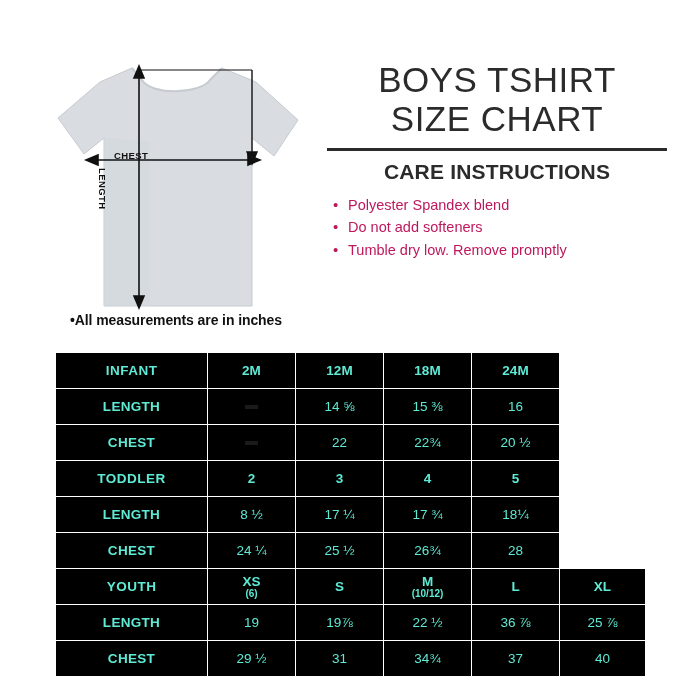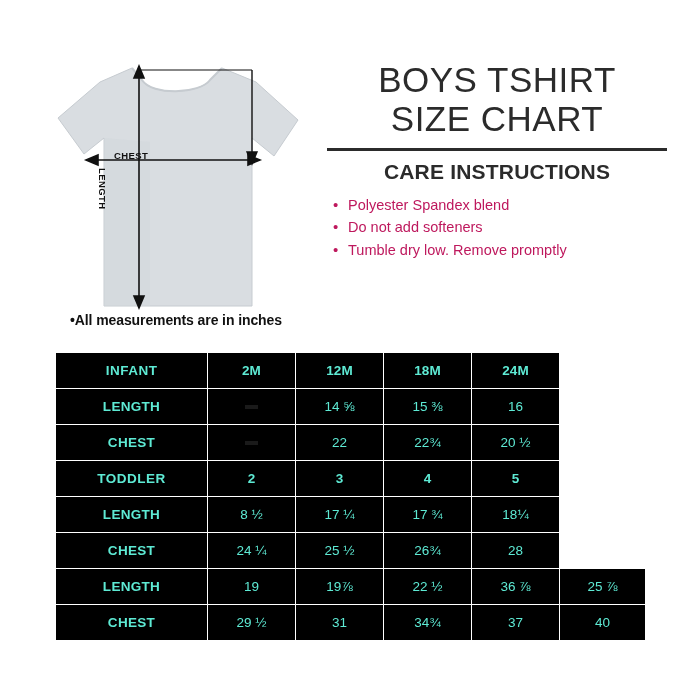--- a/index.html
+++ b/index.html
@@ -309,20 +309,28 @@
         <tr>
           <td class="row-label">CHEST</td>
           <td class="val">24 ¼</td>
           <td class="val">25 ½</td>
           <td class="val">26¾</td>
           <td class="val">28</td>
           <td class="blank-cell"></td>
         </tr>
 
         <tr>
+          <td class="head-label">YOUTH</td>
+          <td class="head-size">XS<span class="sub">(6)</span></td>
+          <td class="head-size">S</td>
+          <td class="head-size">M<span class="sub">(10/12)</span></td>
+          <td class="head-size">L</td>
+          <td class="head-size">XL</td>
+        </tr>
+        <tr>
           <td class="row-label">LENGTH</td>
           <td class="val">19</td>
           <td class="val">19⅞</td>
           <td class="val">22 ½</td>
           <td class="val">36 ⅞</td>
           <td class="val">25 ⅞</td>
         </tr>
         <tr>
           <td class="row-label">CHEST</td>
           <td class="val">29 ½</td>

